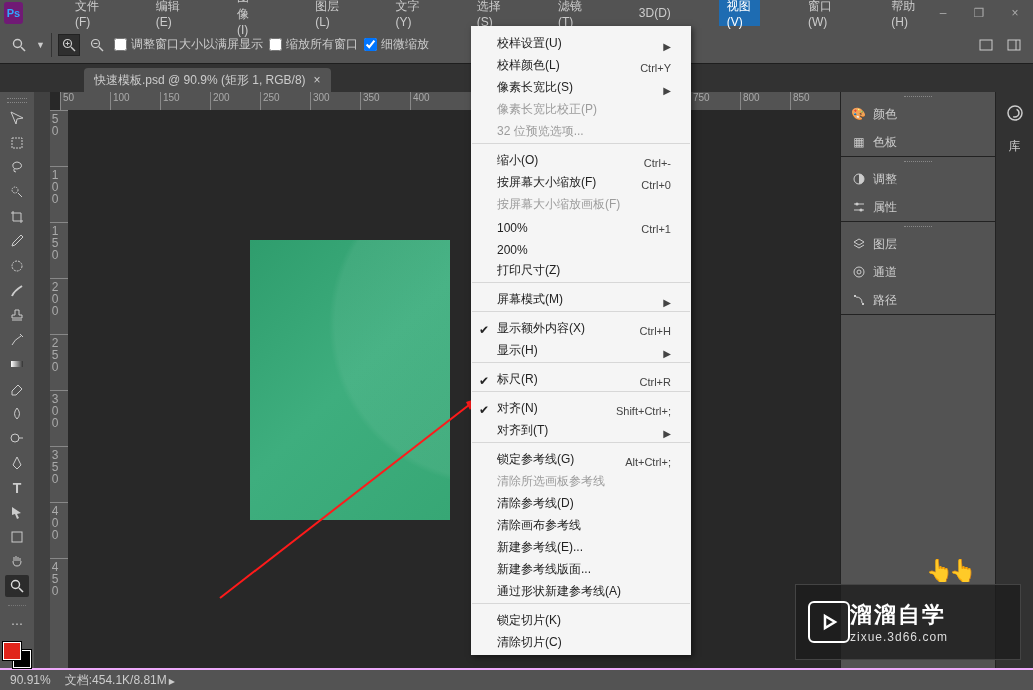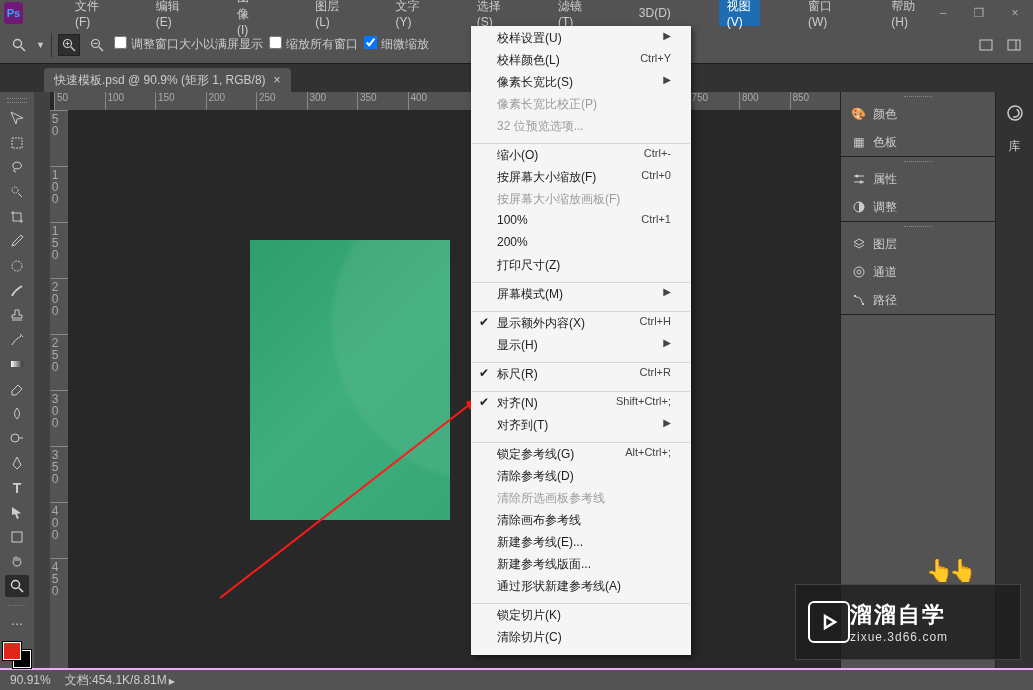--- a/index.html
+++ b/index.html
@@ -6,56 +6,56 @@
   body { background:#323232; width:1033px; height:690px; overflow:hidden; position:relative; }
   .titlebar { height:26px; background:#535353; display:flex; align-items:center; }
   .ps-logo { width:22px; height:22px; margin:0 4px; background:#701a75; color:#31a8ff; font-weight:bold; display:flex; align-items:center; justify-content:center; border-radius:3px; font-size:11px; }
   .menubar { display:flex; gap:0; }
   .menu-item { padding:0 8px; height:26px; display:flex; align-items:center; color:#ccc; cursor:default;margin-left:40px; }
   .menu-item.active { background:#1e6cb2; color:#fff; }
   .windowctl { margin-left:auto; display:flex; }
   .wbtn { width:36px; height:26px; display:flex; align-items:center; justify-content:center; color:#aaa; }
   .optbar { height:38px; background:#535353; border-bottom:1px solid #1e1e1e; display:flex; align-items:center; gap:6px; padding-left:8px; color:#ccc; }
   .optbar .sep { width:1px; height:24px; background:#333; }
-  .chk { display:inline-flex; gap:4px; }
+  .chk { display:inline-flex; align-items:center; gap:4px; }
   .chk input { width:13px; height:13px; }
   .icon-btn { width:22px; height:22px; border:1px solid transparent; display:flex; align-items:center; justify-content:center; color:#ccc; }
   .icon-btn.active { background:#2f2f2f; border:1px solid #222; }
-  .tabbar { height:28px; background:#323232; display:flex; align-items:flex-end; padding-left:44px; }
+  .tabbar { height:28px; background:#323232; display:flex; align-items:flex-end; padding-left:84px; }
   .doctab { background:#535353; height:24px; padding:0 10px; display:flex; align-items:center; gap:8px; color:#ccc; border-top-left-radius:4px; border-top-right-radius:4px; max-width:260px; }
   .main { display:flex; height:calc(690px - 26px - 38px - 28px - 22px); }
   .toolpanel { width:34px; background:#535353; display:flex; flex-direction:column; align-items:center; gap:2px; padding-top:6px; position:relative; }
   .tool { width:24px; height:24px; display:flex; align-items:center; justify-content:center; color:#ccc; border-radius:2px; }
   .tool.active { background:#2c2c2c; }
   .toolpanel .grip { width:20px; height:5px; border-top:1px dotted #888; border-bottom:1px dotted #888; margin-bottom:2px; }
   .swatches { margin-top:4px; position:relative; width:28px; height:28px; }
   .sw-fg { position:absolute; top:0; left:0; width:18px; height:18px; background:#e1251b; border:1px solid #fff; outline:1px solid #000; z-index:2; }
   .sw-bg { position:absolute; bottom:0; right:0; width:18px; height:18px; background:#000; border:1px solid #fff; outline:1px solid #000; }
   .vscroll { width:16px; background:#414141; }
   .canvaswrap { flex:1; background:#282828; position:relative; overflow:hidden; }
-  .ruler-h { position:absolute; top:0; left:4px; right:0; height:18px; background:#535353; color:#aaa; display:flex; }
+  .ruler-h { position:absolute; top:0; left:10px; right:0; height:18px; background:#535353; color:#aaa; display:flex; }
   .ruler-h .tick { position:relative; width:56px; border-left:1px solid #888; font-size:10px; padding-left:2px; }
   .ruler-v { position:absolute; top:18px; left:0; width:18px; bottom:0; background:#535353; color:#aaa; }
   .ruler-v .tick { height:56px; border-top:1px solid #888; font-size:9px; writing-mode:horizontal-tb; line-height:1; padding-top:2px; }
   .ruler-v .tick span { display:block; width:10px; text-align:center; }
   .canvas-shape { position:absolute; left:200px; top:148px; width:200px; height:280px; background:linear-gradient(135deg,#2f9d6d,#3eae7e 50%,#37a775); }
   .canvas-shape::after { content:""; position:absolute; inset:0; background:radial-gradient(circle at 120% 30%, rgba(255,255,255,0.06) 0 50%, transparent 52%); }
   .arrow-line { position:absolute; left:0; top:0; pointer-events:none; }
   .rightdock { width:155px; background:#535353; display:flex; flex-direction:column; border-left:1px solid #222; }
   .rightcol2 { width:38px; background:#323232; display:flex; flex-direction:column; align-items:center; gap:14px; padding-top:10px; border-left:1px solid #222; }
   .rightcol2 .cc { width:22px; height:22px; color:#ccc; display:flex; align-items:center; justify-content:center; }
   .panelgroup { border-bottom:1px solid #222; }
   .panelrow { display:flex; align-items:center; gap:6px; height:28px; padding-left:10px; color:#ccc; }
   .panelgrip { height:8px; display:flex; align-items:center; justify-content:center; }
   .panelgrip span { width:28px; border-top:1px dotted #888; }
   .pi { width:16px; height:16px; display:inline-flex; align-items:center; justify-content:center; }
   .statusbar { height:22px; background:#535353; display:flex; align-items:center; gap:14px; padding-left:10px; color:#ccc; font-size:11px; border-top:2px solid #f0abfc; }
   .statusbar .tri { margin-left:2px; font-size:8px; }
   .dropdown { position:absolute; left:471px; top:26px; width:220px; background:#f5f5f5; box-shadow:2px 2px 6px rgba(0,0,0,0.5); z-index:100; padding:4px 0; }
-  .dropdown .mi { height:22px; display:flex; align-items:flex-start; padding:0 20px 0 26px; color:#222; position:relative; }
+  .dropdown .mi { height:22px; display:flex; align-items:flex-end; padding:0 20px 0 26px; color:#222; position:relative; }
   .dropdown .mi.disabled { color:#9c9c9c; }
   .dropdown .mi .sc { margin-left:auto; font-size:11px; color:#444; }
   .dropdown .mi .sub { margin-left:auto; font-size:10px; color:#444; }
   .dropdown .mi .chkm { position:absolute; left:8px; }
   .dropdown hr { border:none; border-top:1px solid #d7d7d7; margin:3px 1px; }
   .optbar .right-icons { margin-left:auto; display:flex; gap:6px; align-items:center; padding-right:8px; }
   .brand { position:absolute; right:12px; bottom:30px; width:226px; height:76px; background:rgba(28,28,28,0.78); border:1px solid #444; display:flex; align-items:center; padding:0 12px; z-index:60; }
   .brand .logo-sq { width:42px; height:42px; border:2px solid #fff; border-radius:6px; display:flex; align-items:center; justify-content:center; }
   .brand .logo-sq svg { fill:none; stroke:#fff; stroke-width:2.5; }
   .brand .btxt { color:#fff; font-size:22px; font-weight:600; letter-spacing:2px; }
@@ -351,36 +351,36 @@
           <span>色板</span>
         </div>
     </div>
     <div class="panelgroup">
       <div class="panelgrip">
           <span></span>
         </div>
       <div class="panelrow">
           <span class="pi">
             <svg width="14" height="14" viewBox="0 0 14 14">
+              <circle cx="7" cy="7" r="5" fill="none" stroke="#ccc"></circle>
+              <path d="M7 2 A5 5 0 0 1 7 12 Z" fill="#ccc"></path>
+            </svg>
+          </span>
+          <span>调整</span>
+        </div>
+      <div class="panelrow">
+          <span class="pi">
+            <svg width="14" height="14" viewBox="0 0 14 14">
               <line x1="2" y1="4" x2="12" y2="4" stroke="#ccc"></line>
               <circle cx="5" cy="4" r="1.6" fill="#ccc"></circle>
               <line x1="2" y1="10" x2="12" y2="10" stroke="#ccc"></line>
               <circle cx="9" cy="10" r="1.6" fill="#ccc"></circle>
             </svg>
           </span>
           <span>属性</span>
-        </div>
-      <div class="panelrow">
-          <span class="pi">
-            <svg width="14" height="14" viewBox="0 0 14 14">
-              <circle cx="7" cy="7" r="5" fill="none" stroke="#ccc"></circle>
-              <path d="M7 2 A5 5 0 0 1 7 12 Z" fill="#ccc"></path>
-            </svg>
-          </span>
-          <span>调整</span>
         </div>
     </div>
     <div class="panelgroup">
       <div class="panelgrip">
           <span></span>
         </div>
       <div class="panelrow">
           <span class="pi">
             <svg width="14" height="14" viewBox="0 0 14 14">
               <path d="M7 2 L12 5 L7 8 L2 5 Z M2 8 L7 11 L12 8" fill="none" stroke="#ccc"></path>
@@ -496,25 +496,25 @@
     </div>
     <div class="mi">
       <span>对齐到(T)</span>
       <span class="sub">▶</span>
     </div>
     <hr>
     <div class="mi">
       <span>锁定参考线(G)</span>
       <span class="sc">Alt+Ctrl+;</span>
     </div>
-    <div class="mi">
-      <span>清除参考线(D)</span>
-    </div>
     <div class="mi disabled">
       <span>清除所选画板参考线</span>
+    </div>
+    <div class="mi">
+      <span>清除参考线(D)</span>
     </div>
     <div class="mi">
       <span>清除画布参考线</span>
     </div>
     <div class="mi">
       <span>新建参考线(E)...</span>
     </div>
     <div class="mi">
       <span>新建参考线版面...</span>
     </div>

